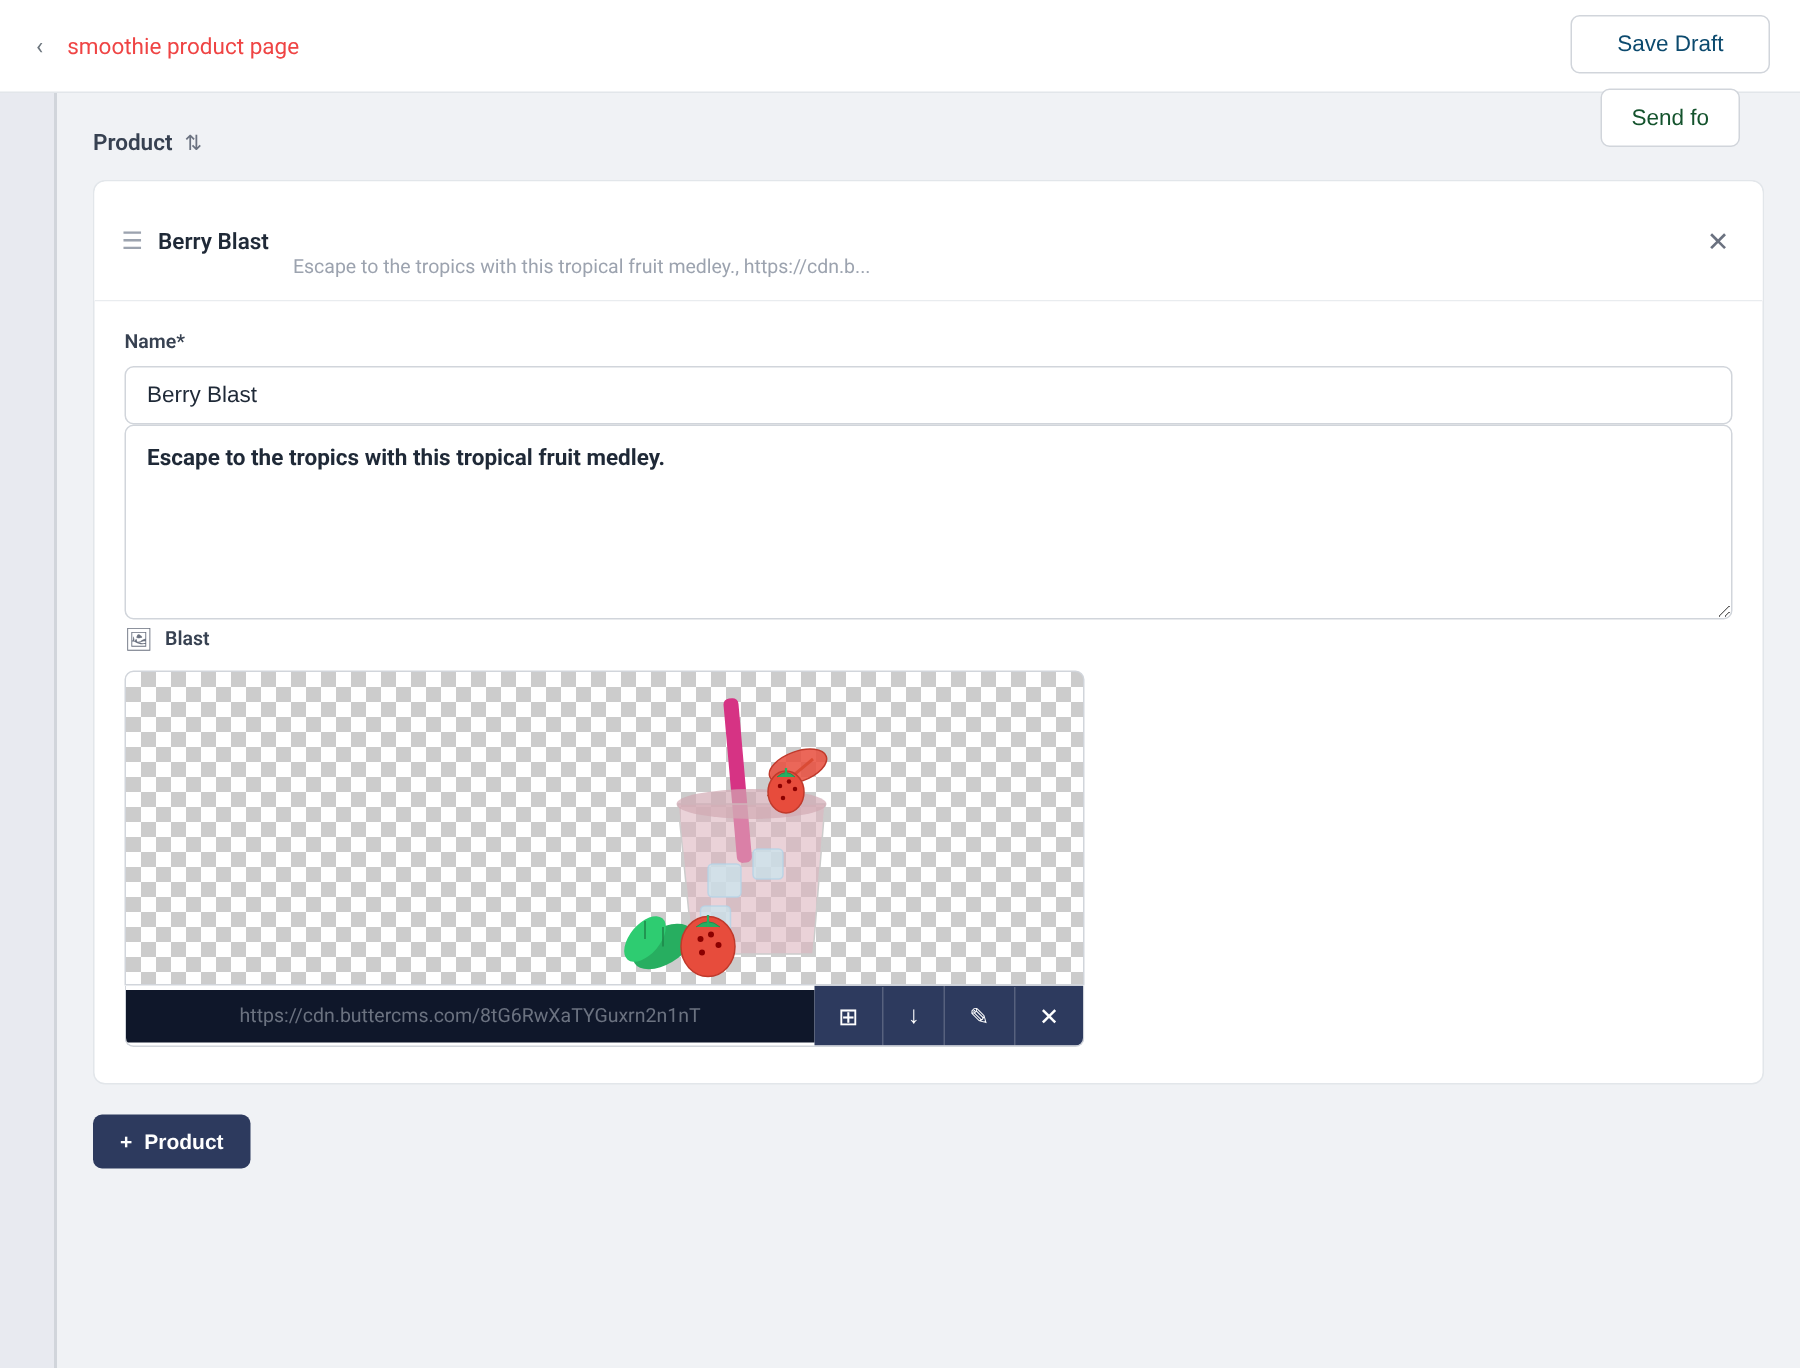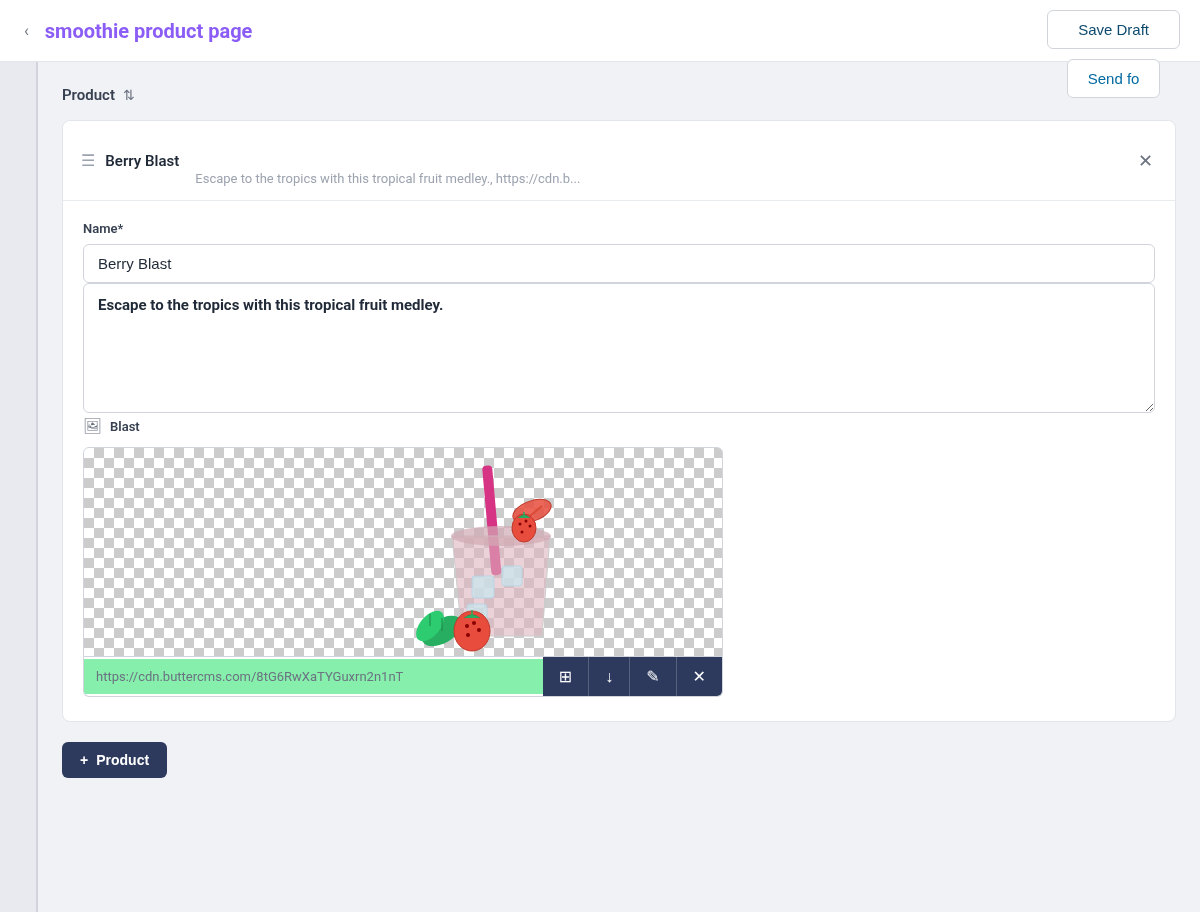--- a/index.html
+++ b/index.html
@@ -30,23 +30,23 @@
       align-items: center;
       gap: 12px;
     }
     .back-arrow {
       color: #6c757d;
       font-size: 16px;
       cursor: pointer;
       padding: 4px;
     }
     .page-title {
-      font-size: 20px;
-      font-weight: 700;
-      color: #8b5cf6;
+      font-size: 15px;
+      font-weight: 400;
+      color: #ef4444;
     }
     .header-right {
       display: flex;
       align-items: center;
       gap: 10px;
       flex-direction: column;
     }
     .btn-publish {
       display: flex;
       align-items: center;
@@ -84,21 +84,21 @@
       color: #0c4a6e;
       border: 1px solid #d1d5db;
       border-radius: 6px;
       font-size: 15px;
       font-weight: 400;
       cursor: pointer;
     }
     .btn-send-for {
       padding: 10px 20px;
       background: #fff;
-      color: #0369a1;
+      color: #14532d;
       border: 1px solid #d1d5db;
       border-radius: 6px;
       font-size: 15px;
       font-weight: 500;
       cursor: pointer;
     }
 
     
     .sidebar-accent {
       position: fixed;
@@ -280,24 +280,25 @@
       border: 1px solid #d1d5db;
       border-top: none;
       border-radius: 0 0 6px 6px;
       overflow: hidden;
     }
     .image-url-text {
       flex: 1;
       padding: 10px 12px;
       font-size: 13px;
       color: #6b7280;
-      background: #86efac;
+      background: #0f172a;
       white-space: nowrap;
       overflow: hidden;
       text-overflow: ellipsis;
+      text-align: center;
     }
     .image-actions {
       display: flex;
       align-items: center;
       background: #2d3a5e;
       padding: 0;
     }
     .image-action-btn {
       padding: 10px 16px;
       color: #fff;

